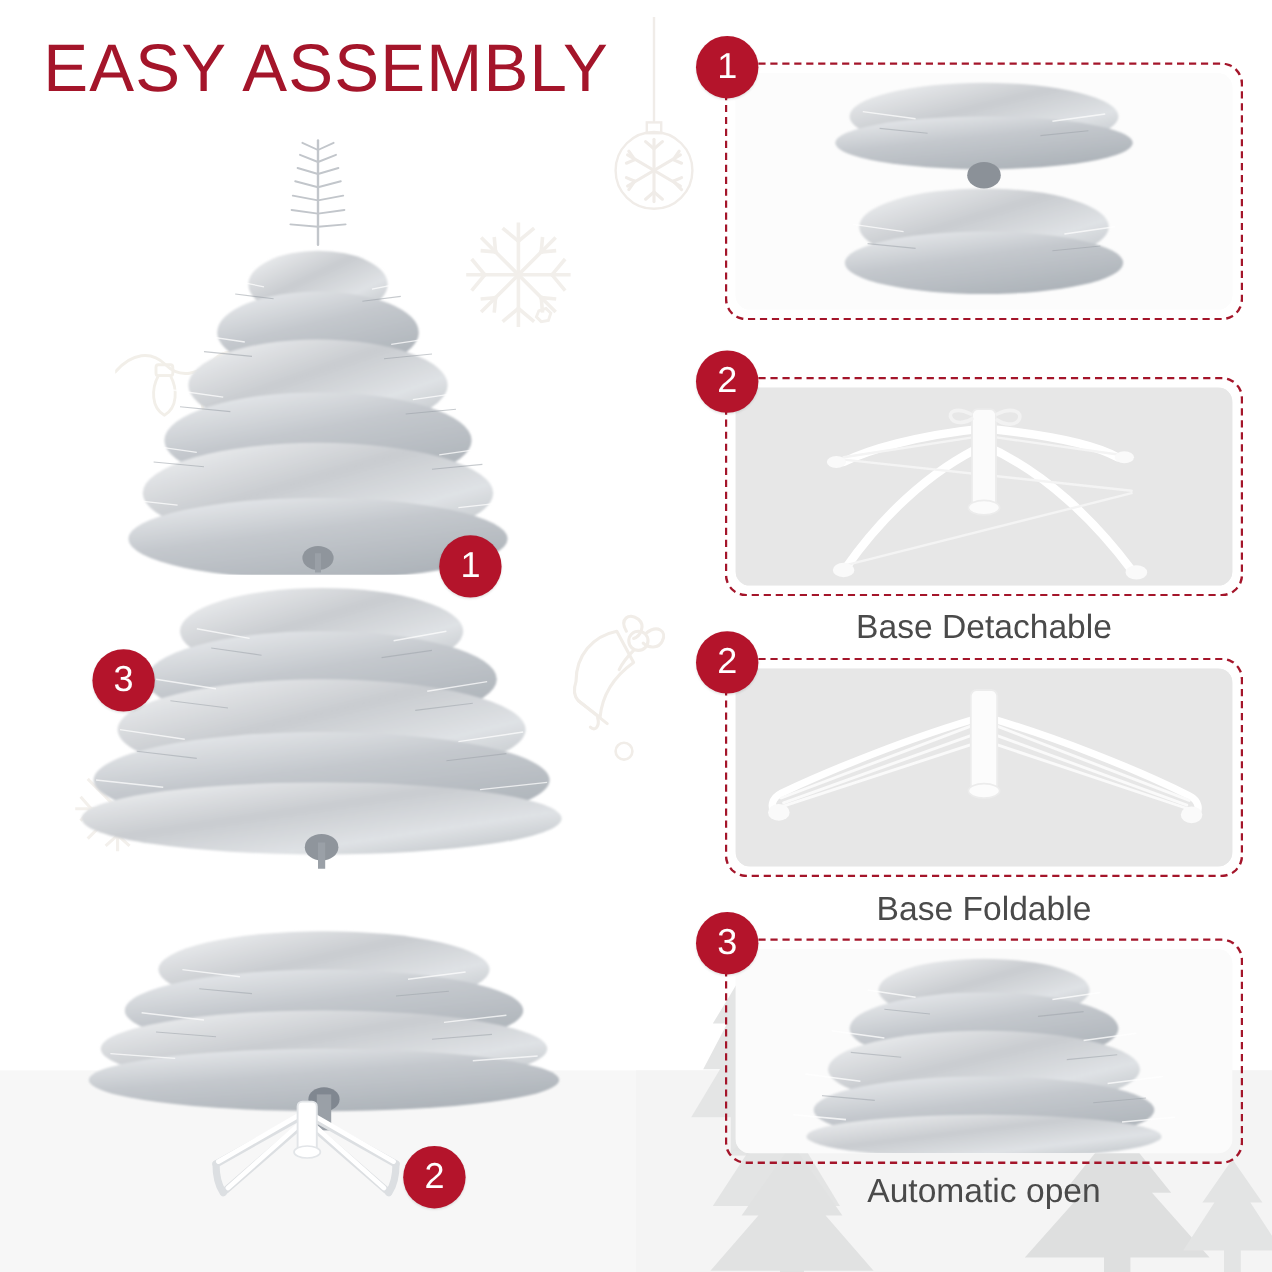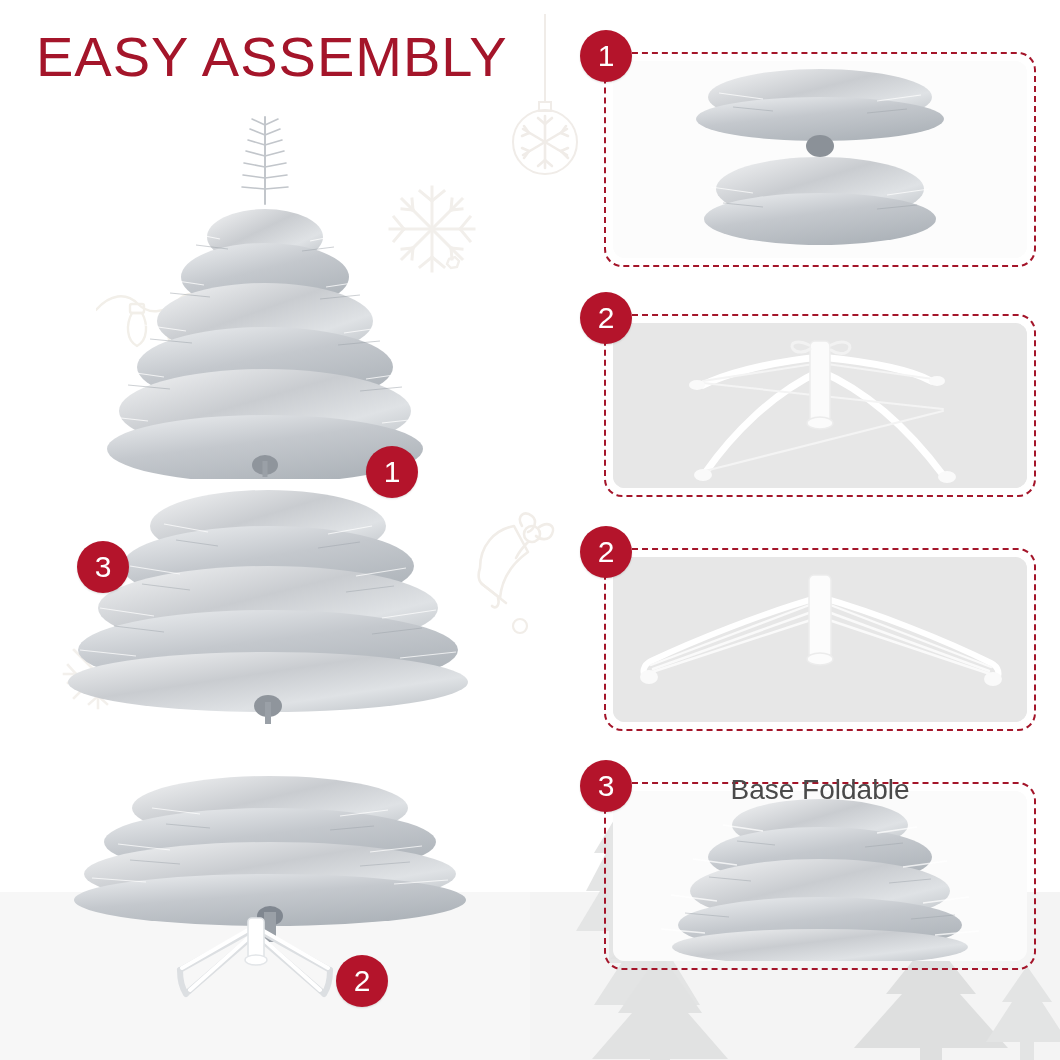--- a/index.html
+++ b/index.html
@@ -410,20 +410,21 @@
         </g>
         <ellipse cx="84" cy="62" rx="8" ry="5" fill="#fafafa"></ellipse>
         <ellipse cx="324" cy="58" rx="8" ry="5" fill="#fafafa"></ellipse>
         <ellipse cx="90" cy="152" rx="9" ry="6" fill="#fafafa"></ellipse>
         <ellipse cx="334" cy="154" rx="9" ry="6" fill="#fafafa"></ellipse>
       </svg>
     </div>
     <div class="dashbox"></div>
     <div class="badge" style="left:-24px;top:-22px;">2</div>
   </div>
+  <div class="caption" style="left:604px;top:493px;">Base Detachable</div>
 
   <div class="rpanel" style="top:534px;height:183px;">
     <div class="photo bg-gray">
       <svg width="100%" height="100%" viewBox="0 0 414 165" preserveAspectRatio="none">
         <rect width="414" height="165" fill="#e7e7e7"></rect>
         <g fill="none" stroke="#ffffff" stroke-width="6" stroke-linecap="round">
           <path d="M207 40 C150 56 80 84 38 104 C30 108 28 116 34 122"></path>
           <path d="M207 40 C264 56 334 84 378 106 C386 110 388 118 382 124"></path>
         </g>
         <g fill="none" stroke="#fafafa" stroke-width="2.4" stroke-linecap="round">
@@ -436,21 +437,21 @@
         </g>
         <rect x="196" y="18" width="22" height="84" rx="5" fill="#fcfcfc" stroke="#ececec" stroke-width="1.5"></rect>
         <ellipse cx="207" cy="102" rx="13" ry="6" fill="#fcfcfc" stroke="#ececec" stroke-width="1.4"></ellipse>
         <ellipse cx="36" cy="120" rx="9" ry="7" fill="#fafafa"></ellipse>
         <ellipse cx="380" cy="122" rx="9" ry="7" fill="#fafafa"></ellipse>
       </svg>
     </div>
     <div class="dashbox"></div>
     <div class="badge" style="left:-24px;top:-22px;">2</div>
   </div>
-  <div class="caption" style="left:604px;top:760px;">Base Foldable</div>
+  <div class="caption" style="left:604px;top:728px;">Base Foldable</div>
 
   <div class="rpanel" style="top:768px;height:188px;">
     <div class="photo bg-offwhite">
       <svg width="100%" height="100%" viewBox="0 0 414 170" preserveAspectRatio="none">
         <rect width="414" height="170" fill="#fbfbfb"></rect>
         <g filter="url(#soft)">
           <ellipse cx="207" cy="34" rx="88" ry="26" fill="url(#sil)"></ellipse>
           <ellipse cx="207" cy="66" rx="112" ry="30" fill="url(#sil2)"></ellipse>
           <ellipse cx="207" cy="100" rx="130" ry="32" fill="url(#sil)"></ellipse>
           <ellipse cx="207" cy="134" rx="142" ry="28" fill="url(#sil2)"></ellipse>
@@ -472,14 +473,15 @@
           <line x1="138" y1="90" x2="96" y2="86"></line>
             <line x1="276" y1="92" x2="318" y2="88"></line>
           <line x1="116" y1="126" x2="72" y2="122"></line>
             <line x1="298" y1="128" x2="342" y2="124"></line>
         </g>
       </svg>
     </div>
     <div class="dashbox"></div>
     <div class="badge" style="left:-24px;top:-22px;">3</div>
   </div>
+  <div class="caption" style="left:604px;top:963px;">Automatic open</div>
 
 </div>
 
 </body></html>

